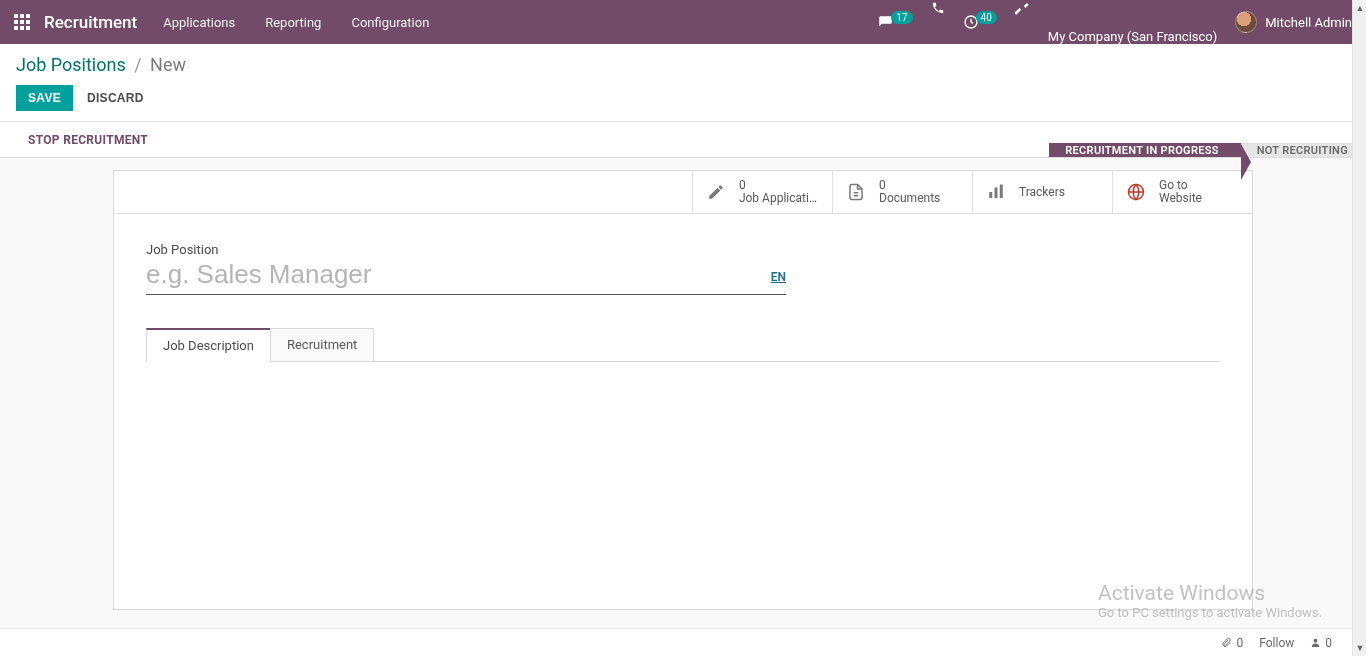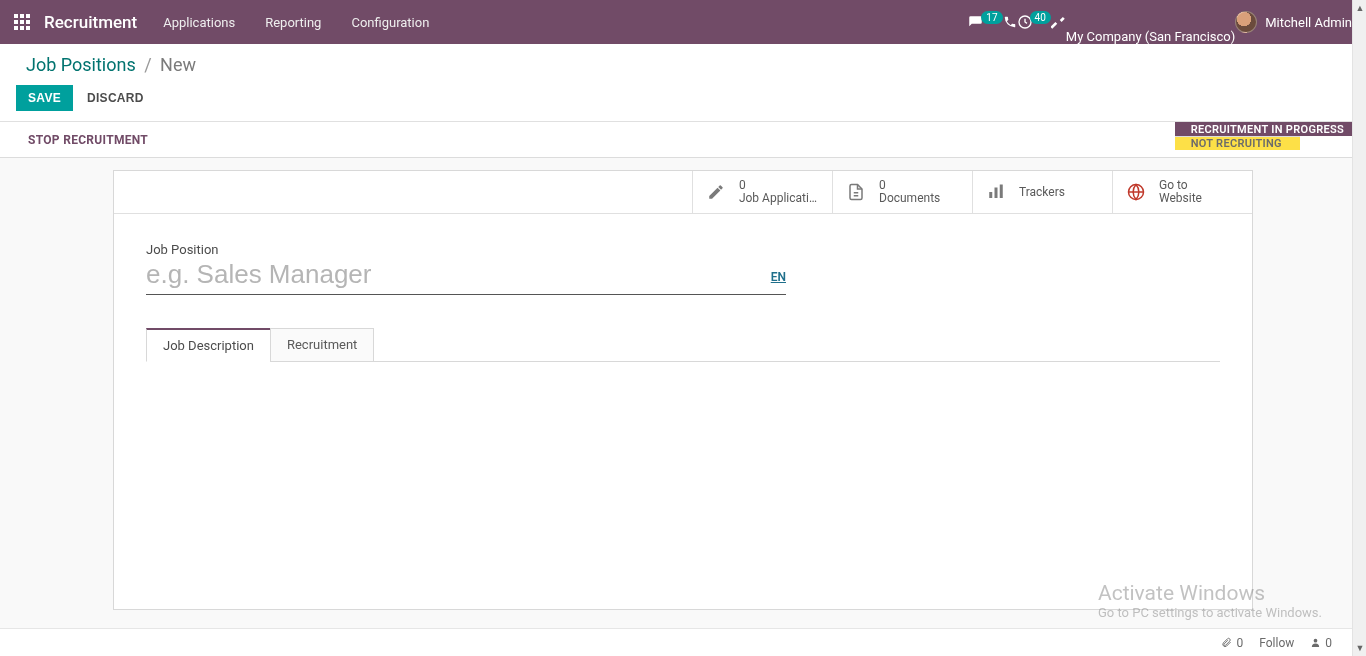--- a/index.html
+++ b/index.html
@@ -31,21 +31,21 @@
     margin-right: 14px;
     cursor: pointer;
   }
   .apps-icon span { background: #fff; width: 4px; height: 4px; }
   .brand { font-size: 17px; font-weight: 500; margin-right: 26px; }
   .topnav { display: flex; gap: 30px; }
   .topnav a { color: #eee; font-size: 13px; cursor: pointer; }
   .topbar-right {
     margin-left: auto;
     display: flex;
-    align-items: center;
+    gap: 18px;
   }
   .badge-icon {
     position: relative;
     display: flex;
     align-items: center;
     cursor: pointer;
   }
   .badge {
     background: #00A09D;
     color: #fff;
@@ -63,21 +63,21 @@
     background: radial-gradient(circle at 40% 35%, #d9a07a 0 40%, #6b4b3c 41% 100%);
     border: 1px solid rgba(255,255,255,0.3);
   }
 
   
   .controlbar {
     background: #fff;
     border-bottom: 1px solid #e0e0e0;
     padding: 10px 16px 10px 16px;
   }
-  .breadcrumb { font-size: 18px; color: #7b7b7b; margin-bottom: 10px; margin-left: 10px; }
+  .breadcrumb { font-size: 18px; color: #7b7b7b; margin-bottom: 10px; }
   .breadcrumb .root { color: #00736f; cursor: pointer; }
   .breadcrumb .sep { color: #999; margin: 0 4px; }
   .actions { display: flex; align-items: center; gap: 14px; }
   .btn-primary {
     background: #00A09D;
     color: #fff;
     border: none;
     padding: 6px 12px;
     font-size: 12px;
     font-weight: 600;
@@ -107,23 +107,22 @@
     color: #714B67;
     font-size: 12px;
     font-weight: 700;
     letter-spacing: 0.3px;
     cursor: pointer;
     margin-left: 12px;
   }
   .pipeline {
     margin-left: auto;
     display: flex;
-    align-items: flex-start;
+    align-items: flex-end;
     height: 100%;
-    flex-direction: column;
   }
   .stage {
     position: relative;
     display: flex;
     align-items: center;
     padding: 0 22px 0 16px;
     font-size: 11px;
     font-weight: 600;
     letter-spacing: 0.3px;
     color: #6b6b6b;
@@ -139,21 +138,21 @@
     content: "";
     position: absolute;
     right: -10px;
     top: 0;
     width: 0; height: 0;
     border-top: 18px solid transparent;
     border-bottom: 18px solid transparent;
     border-left: 10px solid #714B67;
     z-index: 2;
   }
-  .stage.plain { background: #fde047; padding-right: 18px; }
+  .stage.plain { background: #e5e5e5; padding-right: 18px; }
 
   
   .sheet-wrapper {
     padding: 0 0 0 0;
     display: flex;
     justify-content: center;
   }
   .sheet {
     width: 1140px;
     background: #fff;

